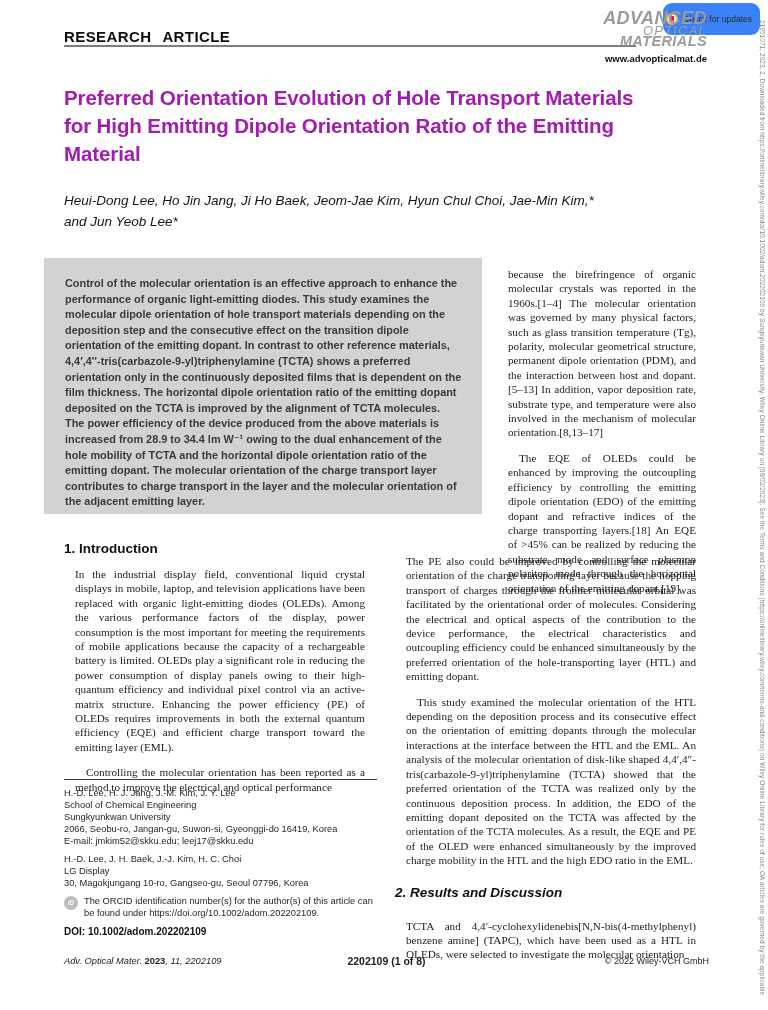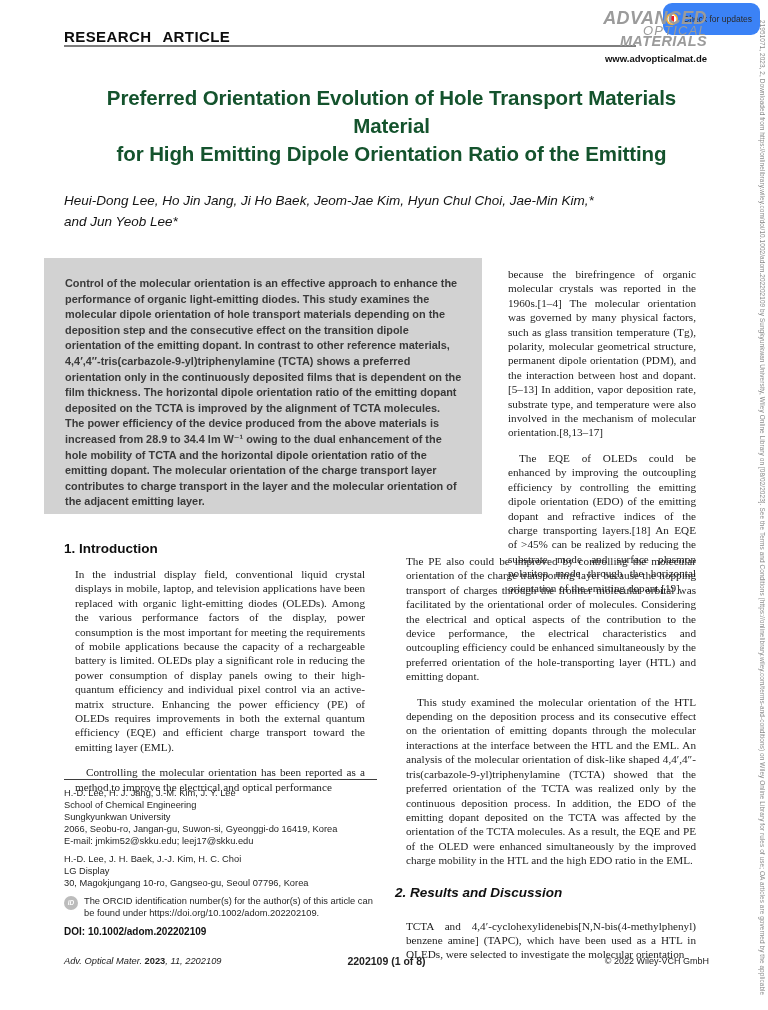--- a/index.html
+++ b/index.html
@@ -20,21 +20,21 @@
           word-spacing:7px;color:#0d0d0d;}
   .rule{position:absolute;left:64px;top:45px;width:572px;height:1.6px;background:#7d7d7d;}
   .logo{position:absolute;right:61px;top:13px;text-align:right;font-style:italic;line-height:11.5px;}
   .logo .l1{font-size:18px;font-weight:700;letter-spacing:.4px;}
   .logo .l2{font-size:13px;font-weight:400;letter-spacing:1.2px;}
   .logo .l3{font-size:14.5px;font-weight:700;letter-spacing:.4px;}
   .website{position:absolute;right:61px;top:53px;font-size:9.5px;font-weight:700;color:#111;}
 
   
   .title{position:absolute;left:64px;top:84px;width:655px;font-size:20.5px;font-weight:700;
-         color:#14532d;line-height:28px;letter-spacing:-.1px;text-align:center;}
+         color:#a21caf;line-height:28px;letter-spacing:-.1px;}
   .authors{position:absolute;left:64px;top:190px;width:655px;font-style:italic;font-size:13.5px;
            line-height:21px;color:#141414;}
 
   
   .abstract{position:absolute;left:44px;top:258px;width:438px;height:256px;box-sizing:border-box;
             padding:18px 20px 4px 21px;font-size:10.9px;font-weight:700;color:#3a3a3a;line-height:15.6px;}
 
   
   .serif{font-family:"Liberation Serif","DejaVu Serif",serif;font-size:11.2px;line-height:14.4px;
          text-align:justify;color:#1c1c1c;}
@@ -86,22 +86,22 @@
   <div class="rule"></div>
   <div class="logo" style="color:#9b9b9b;">
     <div class="l1">ADVANCED</div>
     <div class="l2">OPTICAL</div>
     <div class="l3">MATERIALS</div>
   </div>
   <div class="website">www.advopticalmat.de</div>
 
   <div class="title">
     <div>Preferred Orientation Evolution of Hole Transport Materials</div>
+    <div>for High Emitting Dipole Orientation Ratio of the Emitting</div>
     <div>Material</div>
-    <div>for High Emitting Dipole Orientation Ratio of the Emitting</div>
   </div>
   <div class="authors">
     <div>Heui-Dong Lee, Ho Jin Jang, Ji Ho Baek, Jeom-Jae Kim, Hyun Chul Choi, Jae-Min Kim,*</div>
     <div>and Jun Yeob Lee*</div>
   </div>
 
   <div class="abstract" style="background:#d2d2d2;">Control of the molecular orientation is an effective approach to enhance the performance of organic light-emitting diodes. This study examines the molecular dipole orientation of hole transport materials depending on the deposition step and the consecutive effect on the transition dipole orientation of the emitting dopant. In contrast to other reference materials, 4,4′,4″-tris(carbazole-9-yl)triphenylamine (TCTA) shows a preferred orientation only in the continuously deposited films that is dependent on the film thickness. The horizontal dipole orientation ratio of the emitting dopant deposited on the TCTA is improved by the alignment of TCTA molecules. The power efficiency of the device produced from the above materials is increased from 28.9 to 34.4 lm W⁻¹ owing to the dual enhancement of the hole mobility of TCTA and the horizontal dipole orientation ratio of the emitting dopant. The molecular orientation of the charge transport layer contributes to charge transport in the layer and the molecular orientation of the adjacent emitting layer.</div>
 
   <div class="narrow-col serif">
     <p>because the birefringence of organic molecular crystals was reported in the 1960s.[1–4] The molecular orientation was governed by many physical factors, such as glass transition temperature (Tg), polarity, molecular geometrical structure, permanent dipole orientation (PDM), and the interaction between host and dopant.[5–13] In addition, vapor deposition rate, substrate type, and temperature were also involved in the mechanism of molecular orientation.[8,13–17]</p>

